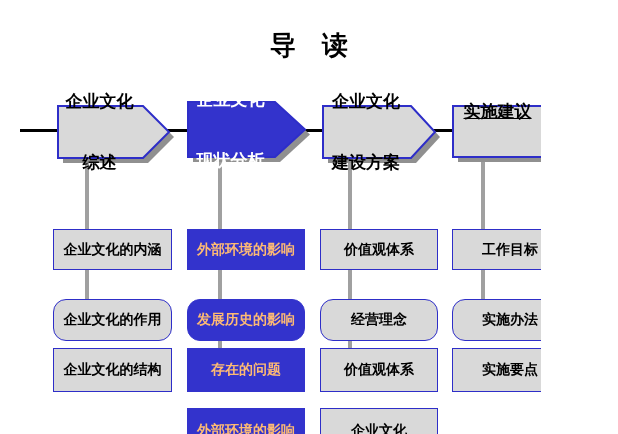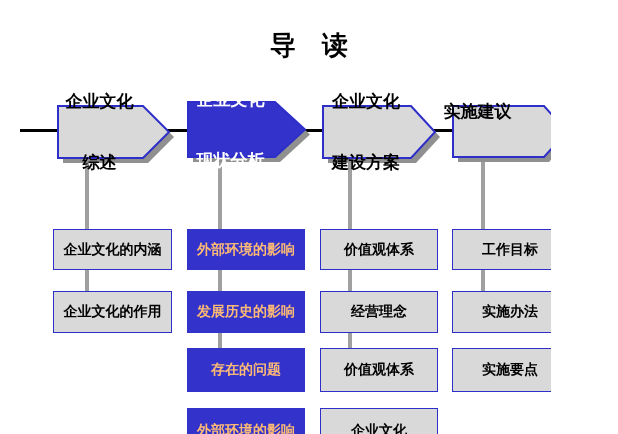--- a/index.html
+++ b/index.html
@@ -6,21 +6,21 @@
     --accent-blue:#3333CC;
     --border-blue:#2E2EC8;
     --box-gray:#D9D9D9;
     --shadow-gray:#909090;
     --connector-gray:#A0A0A0;
     --flow-black:#000000;
   }
   html,body{margin:0;padding:0;background:#ffffff;}
   .stage{
     position:relative;width:541px;height:434px;background:#ffffff;
-    font-family:"DejaVu Sans","Liberation Sans",sans-serif;overflow:hidden;padding-left:10px;
+    font-family:"DejaVu Sans","Liberation Sans",sans-serif;overflow:hidden;
   }
   .title{
     position:absolute;left:0;top:28px;width:618px;text-align:center;
     font-size:26px;font-weight:bold;color:#000;
     font-family:"DejaVu Serif","Liberation Serif",serif;
   }
   .flow-line{
     position:absolute;left:20px;top:129px;width:572px;height:3px;
     background:var(--flow-black,#000);
   }
@@ -41,30 +41,30 @@
     background:var(--box-gray,#D9D9D9);border:1px solid var(--border-blue,#2E2EC8);
     font-size:14px;font-weight:bold;color:#000;text-align:center;white-space:nowrap;
     box-sizing:border-box;
     margin-top:47px;
   }
   .box.hl{background:var(--accent-blue,#3333CC);border-color:var(--accent-blue,#3333CC);color:#fdba74;}
   
   .h1s{left:57px;top:105px;} .h1t{left:57px;top:105px;width:85px;height:54px;}
   .h2s{left:187px;top:101px;} .h2t{left:187px;top:101px;width:87px;height:57px;}
   .h3s{left:322px;top:105px;} .h3t{left:322px;top:105px;width:88px;height:54px;}
-  .h4s{left:452px;top:105px;} .h4t{left:432px;top:105px;width:91px;height:53px;}
+  .h4s{left:452px;top:105px;} .h4t{left:452px;top:105px;width:91px;height:53px;text-decoration:underline;}
   
   .cn1{left:85px;top:158px;height:165px;}
   .cn2{left:218px;top:156px;height:228px;}
   .cn3{left:348px;top:158px;height:226px;}
   .cn4{left:481px;top:157px;height:166px;}
   
   .c1{left:53px;width:119px;} .c2{left:187px;width:118px;}
   .c3{left:320px;width:118px;} .c4{left:452px;width:116px;}
-  .r1{top:182px;height:41px;} .r2{top:244px;height:42px;}
+  .r1{top:182px;height:41px;} .r2{top:252px;height:42px;border-radius:13px;}
   .r3{top:301px;height:44px;} .r4{top:361px;height:46px;}
 </style>
 </head>
 <body>
 
 <div class="stage">
 
   <div class="title">导　读</div>
 
   <div class="flow-line"></div>
@@ -106,20 +106,21 @@
     <polygon points="6,6 97,6 120,31.5 97,57 6,57" fill="#909090"></polygon>
     <polygon points="1,1 92,1 115,26.5 92,52 1,52" fill="#D9D9D9" stroke="#2E2EC8" stroke-width="2"></polygon>
   </svg>
   <div class="hdr-text h4t">
     <span>实施建议</span>
     <span></span>
   </div>
 
   <div class="box c1 r1">企业文化的内涵</div>
   <div class="box c1 r2">企业文化的作用</div>
+  <div class="box c1 r3">企业文化的结构</div>
 
   <div class="box hl c2 r1">外部环境的影响</div>
   <div class="box hl c2 r3">存在的问题</div>
   <div class="box hl c2 r2">发展历史的影响</div>
   <div class="box hl c2 r4">外部环境的影响</div>
 
   <div class="box c3 r1">价值观体系</div>
   <div class="box c3 r2">经营理念</div>
   <div class="box c3 r3">价值观体系</div>
   <div class="box c3 r4">企业文化</div>

